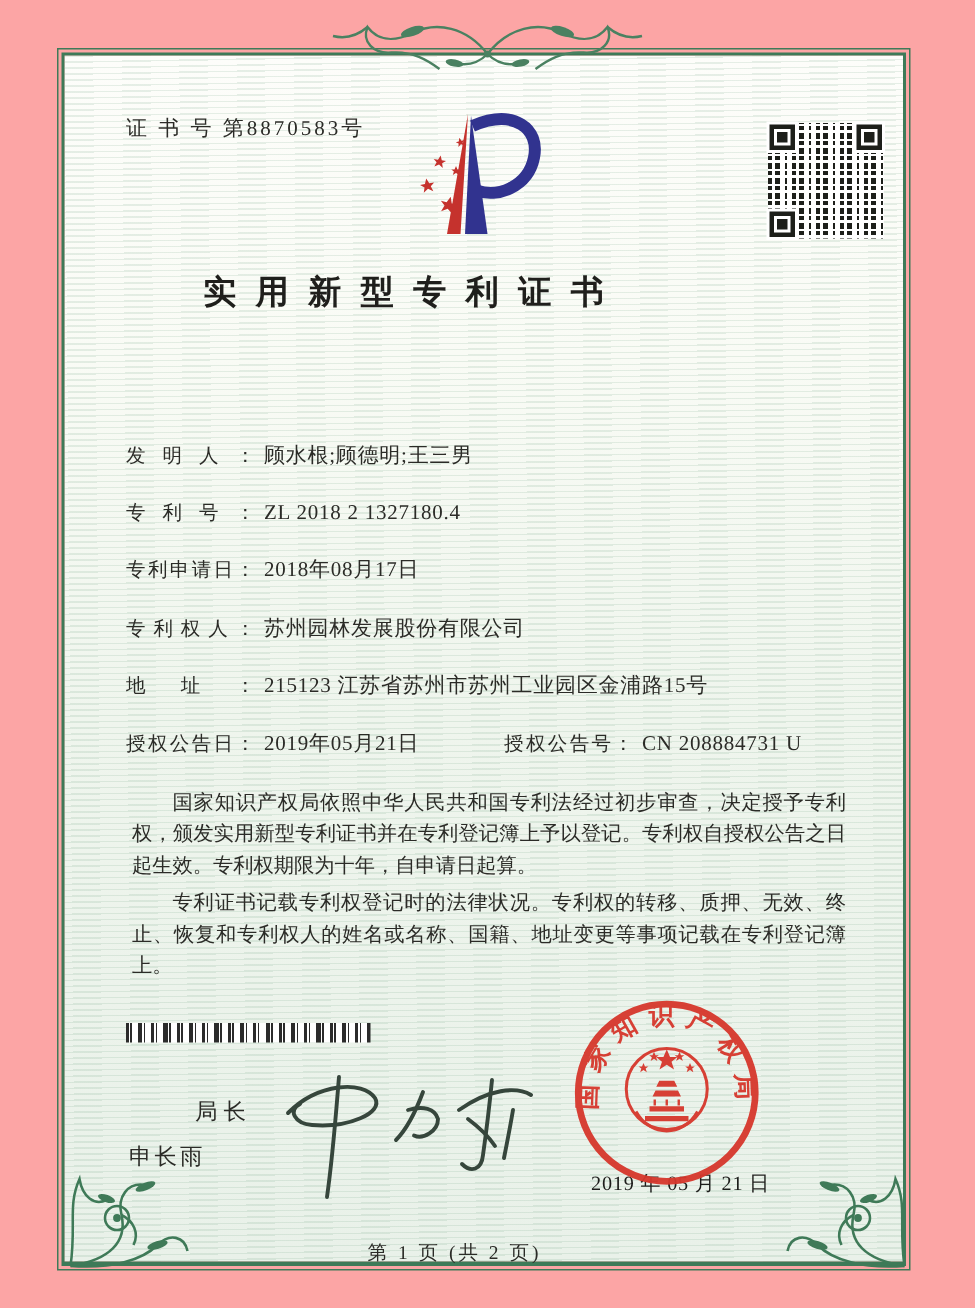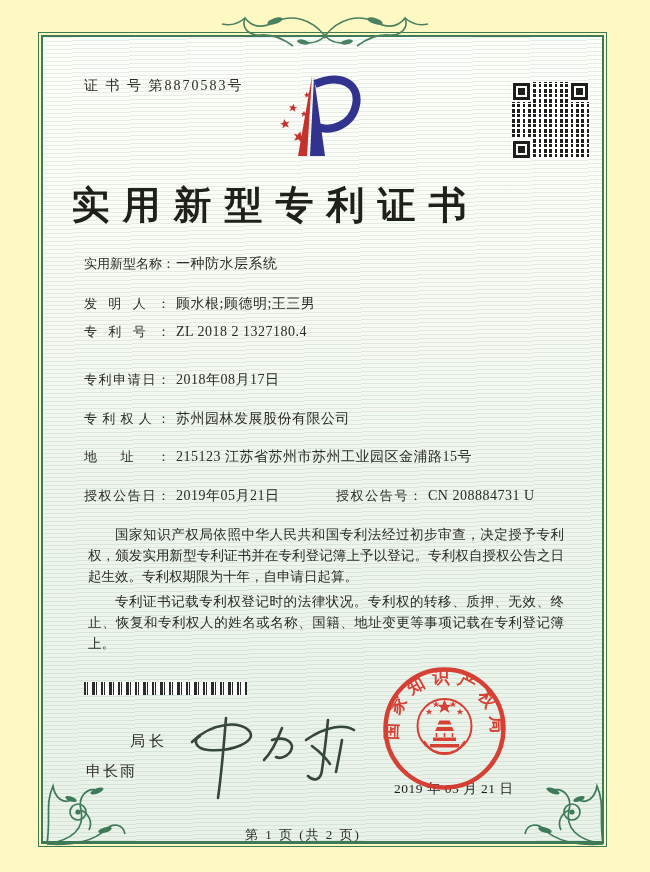--- a/index.html
+++ b/index.html
@@ -1,18 +1,18 @@
 <!DOCTYPE html>
 <html><head>
 <meta charset="utf-8">
 <style>
   * { margin:0; padding:0; box-sizing:border-box; }
   html,body { width:650px; }
   body { font-family:"Liberation Serif","DejaVu Serif",serif; background:#ffffff; }
-  .paper { position:relative; width:650px; height:872px; background:#fef9c3; overflow:hidden; }
+  .paper { position:relative; width:650px; height:872px; background:#fca5a5; overflow:hidden; }
 
   
   .frame { position:absolute; left:38px; top:32px; width:569px; height:815px;
            border:1px solid #3e7a58; padding:2px; }
   .frame-inner { width:100%; height:100%; border:2px solid #3e7a58; border-bottom-width:3px;
     background:
       repeating-linear-gradient(179deg, rgba(106,160,126,0.16) 0 1px, rgba(255,255,255,0) 1px 4px),
       linear-gradient(180deg,#fdfdfa 0%,#f9fbf5 25%,#eff5ed 55%,#e9f1e9 100%);
   }
 
@@ -24,21 +24,21 @@
   .qr { left:512px; top:82px; width:77px; height:77px; background:#fff;
     background-image:
       repeating-linear-gradient(0deg,#fff 0 2px, rgba(255,255,255,0) 2px 5px, #fff 5px 6px, rgba(255,255,255,0) 6px 10px),
       repeating-linear-gradient(90deg,#1d1f1a 0 3px,#fff 3px 5px,#1d1f1a 5px 8px,#fff 8px 11px,#1d1f1a 11px 13px,#fff 13px 16px);
   }
   .finder { position:absolute; width:17px; height:17px; border:3px solid #1d1f1a; background:#fff;
             box-shadow:0 0 0 2px #fff; display:flex; align-items:center; justify-content:center; }
   .finder i { display:block; width:7px; height:7px; background:#1d1f1a; }
   .finder.tl { left:1px; top:1px; } .finder.tr { right:1px; top:1px; } .finder.bl { left:1px; bottom:1px; }
 
-  .title { left:0; top:180px; width:538px; text-align:center; font-size:38px; font-weight:700;
+  .title { left:0; top:180px; width:538px; text-align:center; font-size:22px; font-weight:700;
            letter-spacing:13px; text-indent:13px; color:#1f1f1c; }
 
   .field { left:84px; height:20px; font-size:14px; color:#2b2b27; white-space:nowrap; }
   .flabel { display:inline-block; width:86px; text-align:justify; text-align-last:justify;
             font-size:13px; color:#2b2b27; vertical-align:baseline; }
   .fvalue { margin-left:6px; letter-spacing:0.5px; }
   .field2 { left:336px; }
 
   .paras { left:84px; top:520px; width:484px; font-size:13.5px; line-height:21px;
            color:#2b2b27; text-align:justify; }
@@ -145,27 +145,24 @@
     <span class="finder tr">
         <i></i>
       </span>
     <span class="finder bl">
         <i></i>
       </span>
   </div>
 
   <div class="abs title">实用新型专利证书</div>
 
-  <div class="abs field" style="top:255px">
-    <span class="flabel">实用新型名称：</span><span class="fvalue">一种防水层系统</span>
-  </div>
   <div class="abs field" style="top:295px">
     <span class="flabel">发明人：</span><span class="fvalue">顾水根;顾德明;王三男</span>
   </div>
-  <div class="abs field" style="top:323px">
+  <div class="abs field" style="top:333px">
     <span class="flabel">专利号：</span><span class="fvalue">ZL 2018 2 1327180.4</span>
   </div>
   <div class="abs field" style="top:371px">
     <span class="flabel">专利申请日：</span><span class="fvalue">2018年08月17日</span>
   </div>
   <div class="abs field" style="top:410px">
     <span class="flabel">专利权人：</span><span class="fvalue">苏州园林发展股份有限公司</span>
   </div>
   <div class="abs field" style="top:448px">
     <span class="flabel">地址：</span><span class="fvalue">215123 江苏省苏州市苏州工业园区金浦路15号</span>

